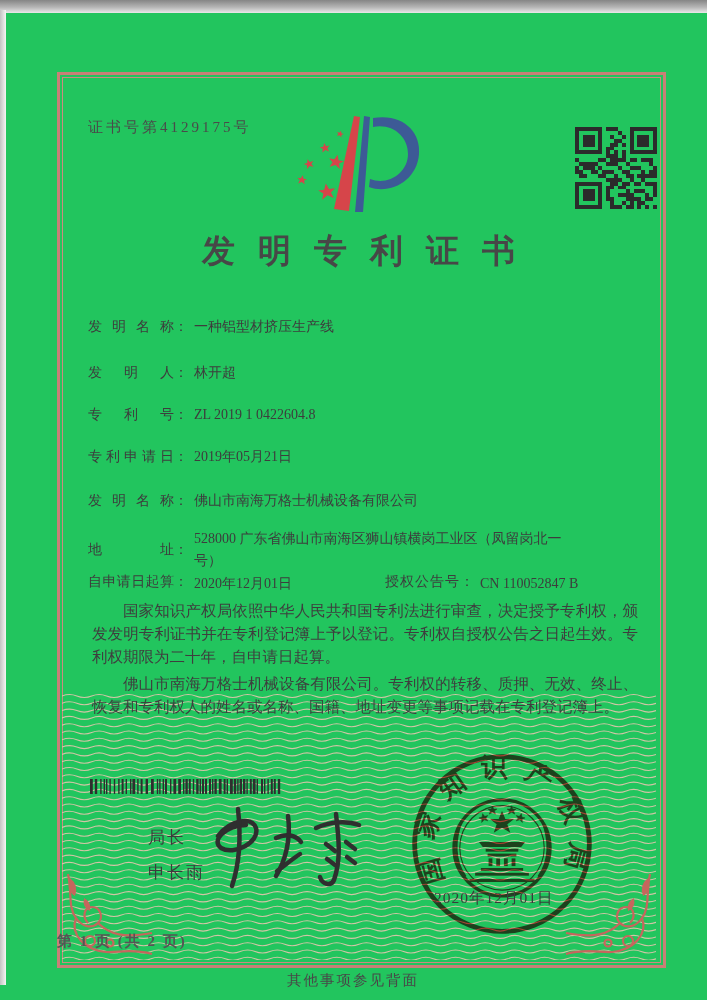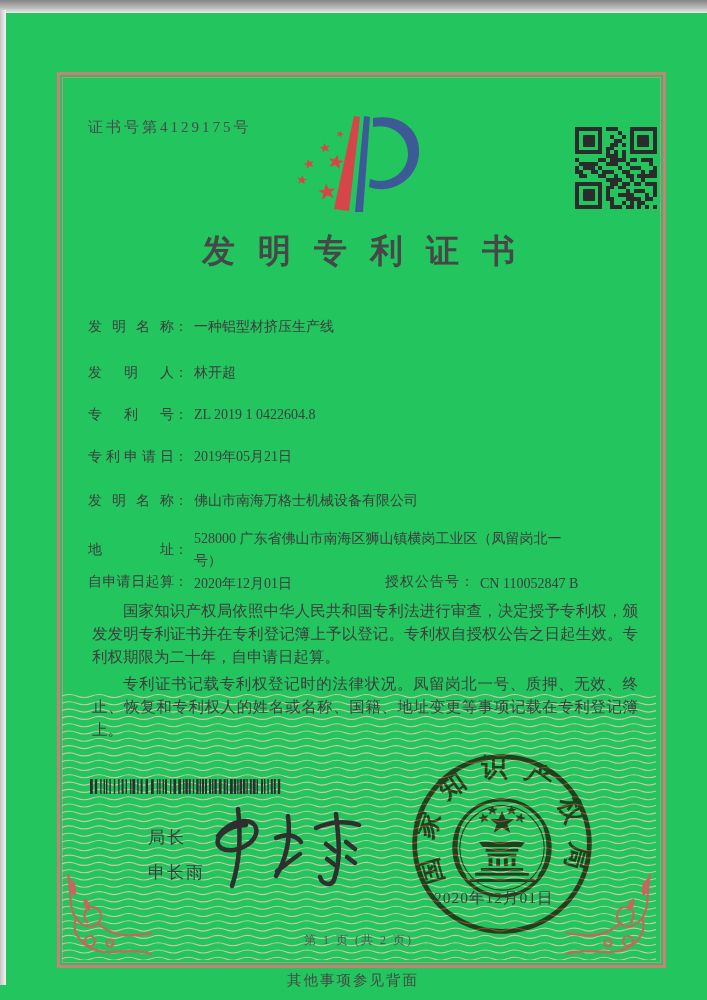--- a/index.html
+++ b/index.html
@@ -40,22 +40,22 @@
   .seal{position:absolute;left:406px;top:748px;width:192px;height:192px;mix-blend-mode:multiply;opacity:.92;}
   .seal-date{position:absolute;left:434px;top:888px;width:160px;font-size:15.5px;
     letter-spacing:1px;color:#3a3a3a;z-index:5;}
   .waves{position:absolute;left:62px;top:690px;width:594px;height:270px;pointer-events:none;}
   .waves path{fill:none;stroke:#eec4b2;stroke-width:1.1;opacity:.85;}
   .flourish{position:absolute;width:94px;height:90px;}
   .flourish path,.flourish circle{stroke:#c6665d;fill:none;stroke-width:2.2;}
   .flourish .blob{fill:#c6665d;stroke:none;}
   .fl-left{left:60px;top:872px;}
   .fl-right{left:564px;top:872px;transform:scaleX(-1);}
-  .page-num{position:absolute;left:57px;top:932px;width:603px;text-align:center;
-    font-size:12px;letter-spacing:2px;color:#555;}
+  .page-num{position:absolute;left:57px;top:932px;width:603px;text-align:left;
+    font-size:15px;letter-spacing:2px;color:#555;font-weight:bold;}
   .back-note{position:absolute;left:203px;top:971px;width:300px;text-align:center;
     font-size:14.5px;color:#484848;letter-spacing:2px;}
 </style>
 </head>
 <body>
 
 <div class="paper">
   <div class="edge-top"></div>
   <div class="edge-left"></div>
 
@@ -395,21 +395,21 @@
     </span>
     <span class="grant-right">
       <span class="lbl2">授权公告号</span>
         <span class="colon">：</span>
       <span class="val">CN 110052847 B</span>
     </span>
   </div>
 
   <div class="body-text">
     <p>国家知识产权局依照中华人民共和国专利法进行审查，决定授予专利权，颁发发明专利证书并在专利登记簿上予以登记。专利权自授权公告之日起生效。专利权期限为二十年，自申请日起算。</p>
-    <p>专利证书记载专利权登记时的法律状况。凤留岗北一号、质押、无效、终止、恢复和专利权人的姓名或名称、国籍、地址变更等事项记载在专利登记簿上。</p>
+    <p>佛山市南海万格士机械设备有限公司。专利权的转移、质押、无效、终止、恢复和专利权人的姓名或名称、国籍、地址变更等事项记载在专利登记簿上。</p>
   </div>
 
   <svg class="barcode" id="barcode" viewBox="0 0 192 14" preserveAspectRatio="none">
       <rect x="0" y="0" width="2.8" height="14"></rect>
       <rect x="4.8" y="0" width="2.4" height="14"></rect>
       <rect x="10.2" y="0" width="1.4" height="14"></rect>
       <rect x="13.6" y="0" width="1.4" height="14"></rect>
       <rect x="16" y="0" width="1.4" height="14"></rect>
       <rect x="19.4" y="0" width="1.4" height="14"></rect>
       <rect x="23.799999999999997" y="0" width="1.4" height="14"></rect>

